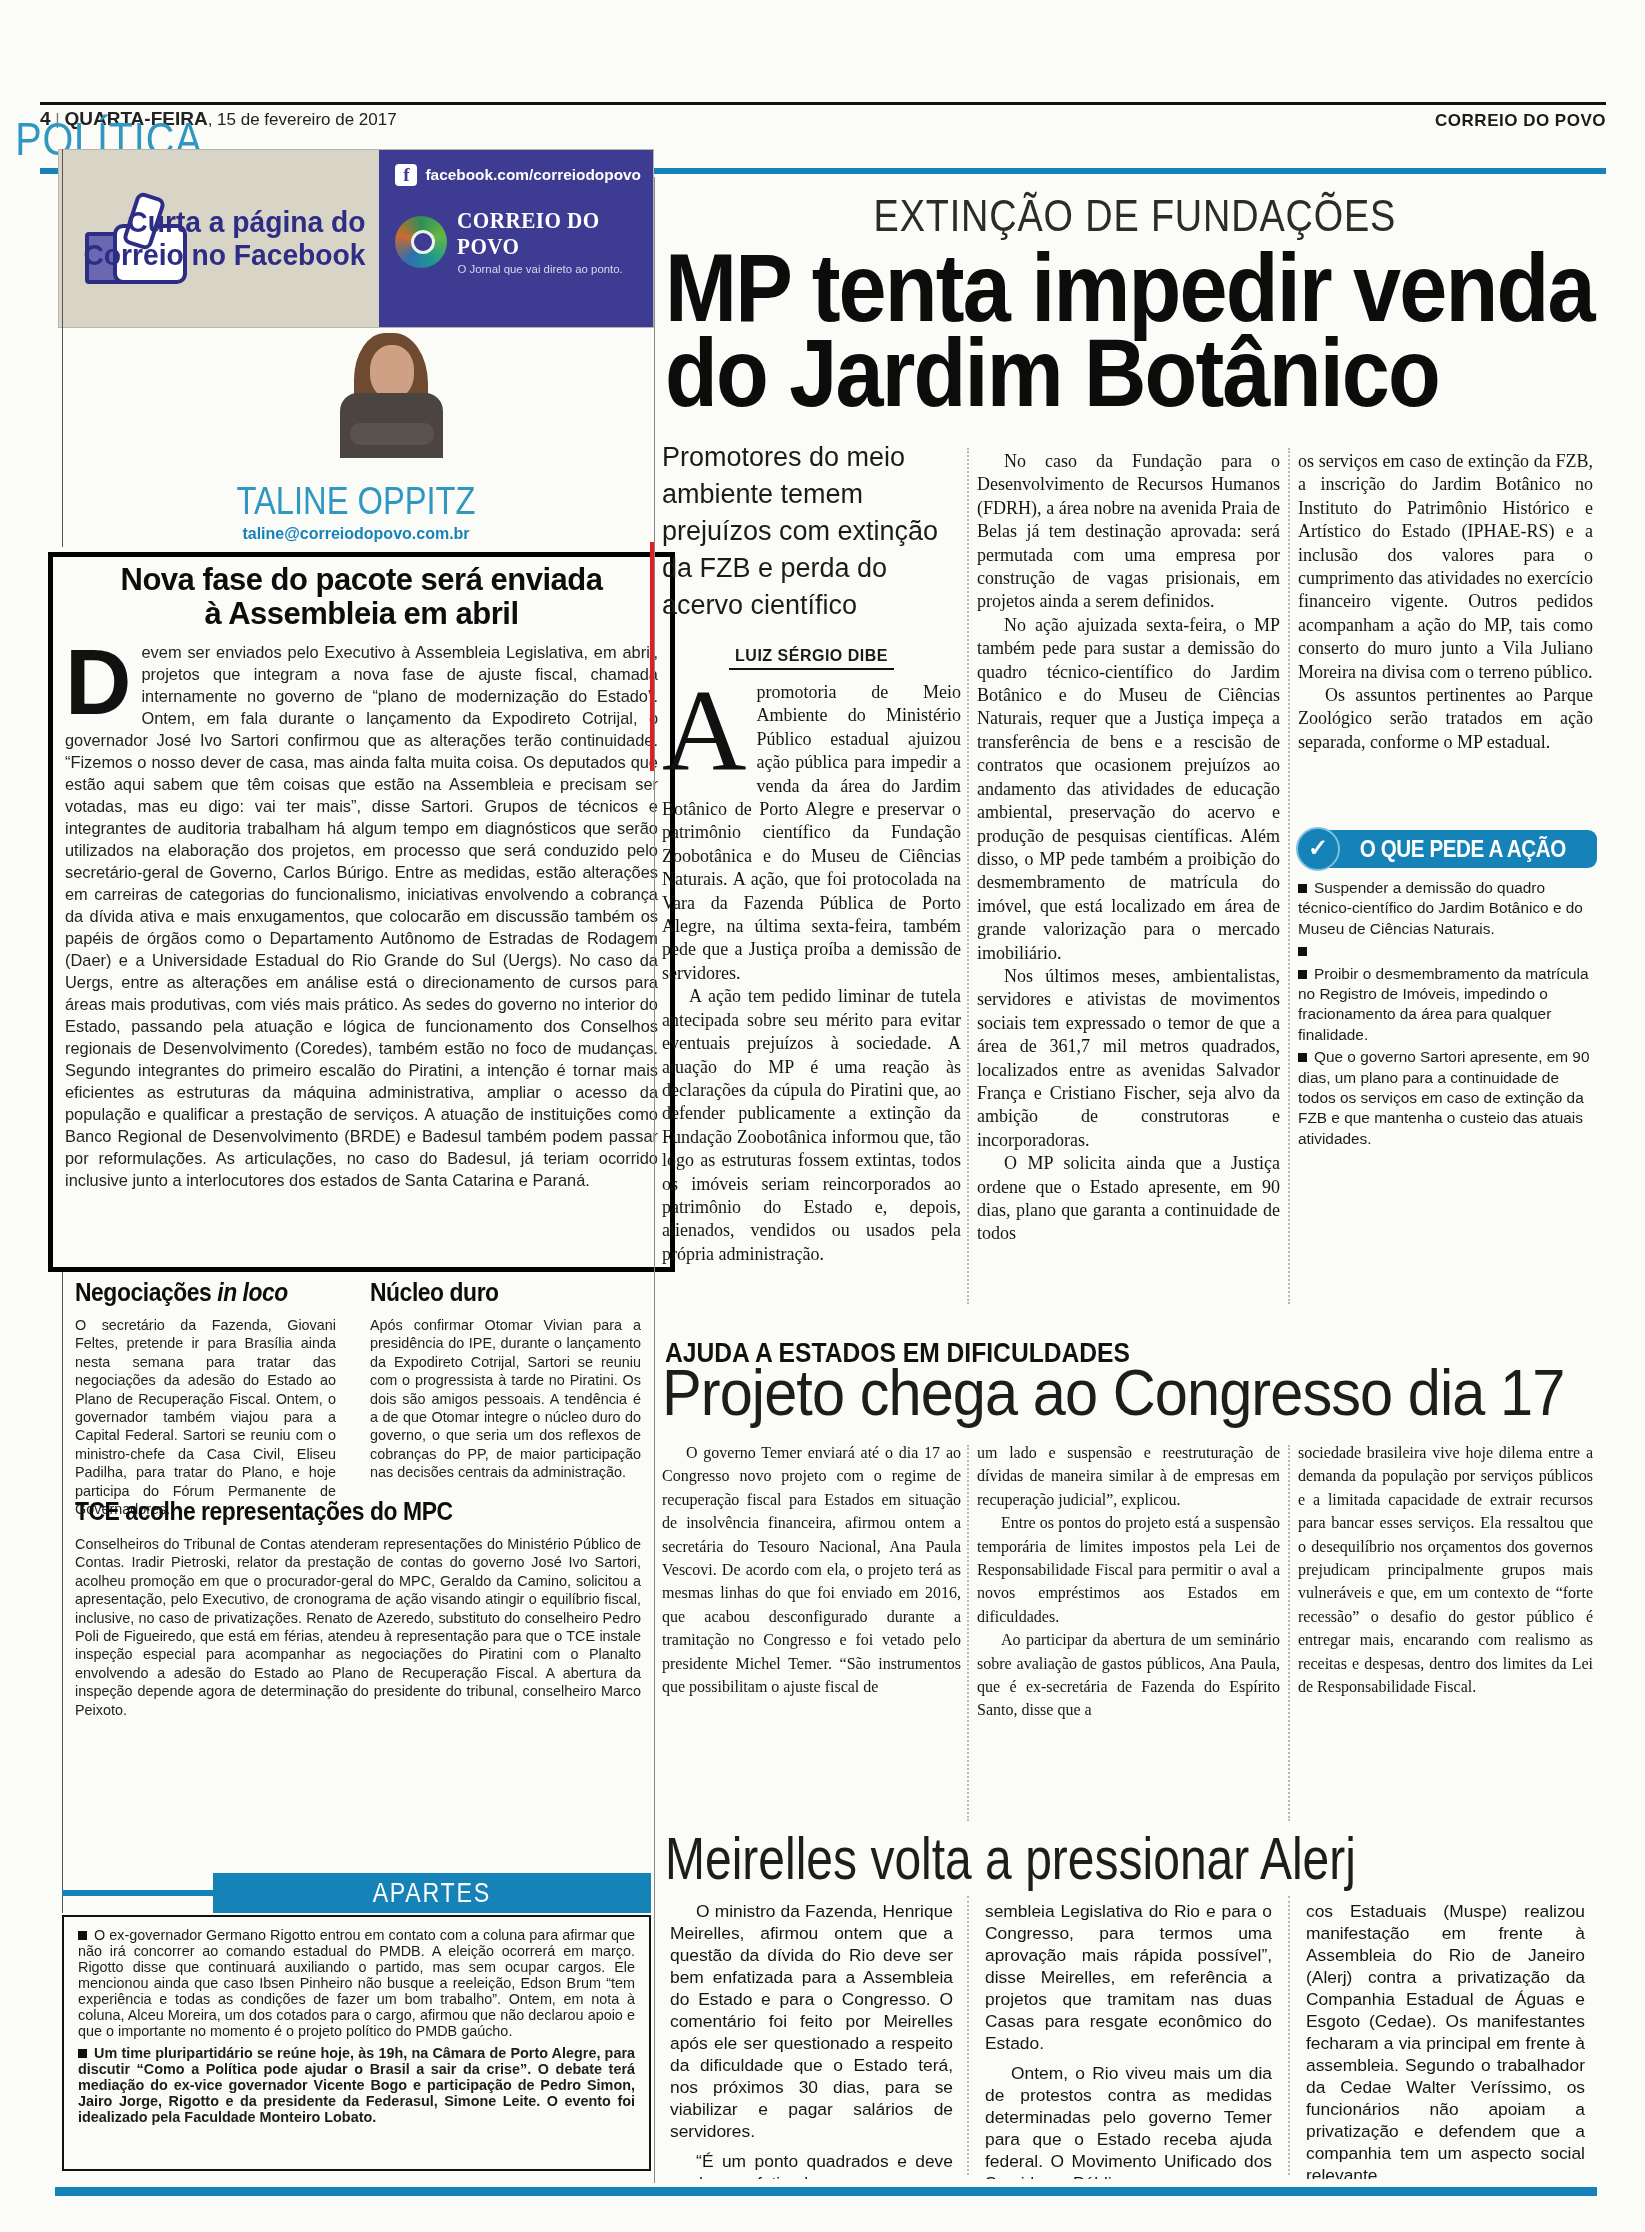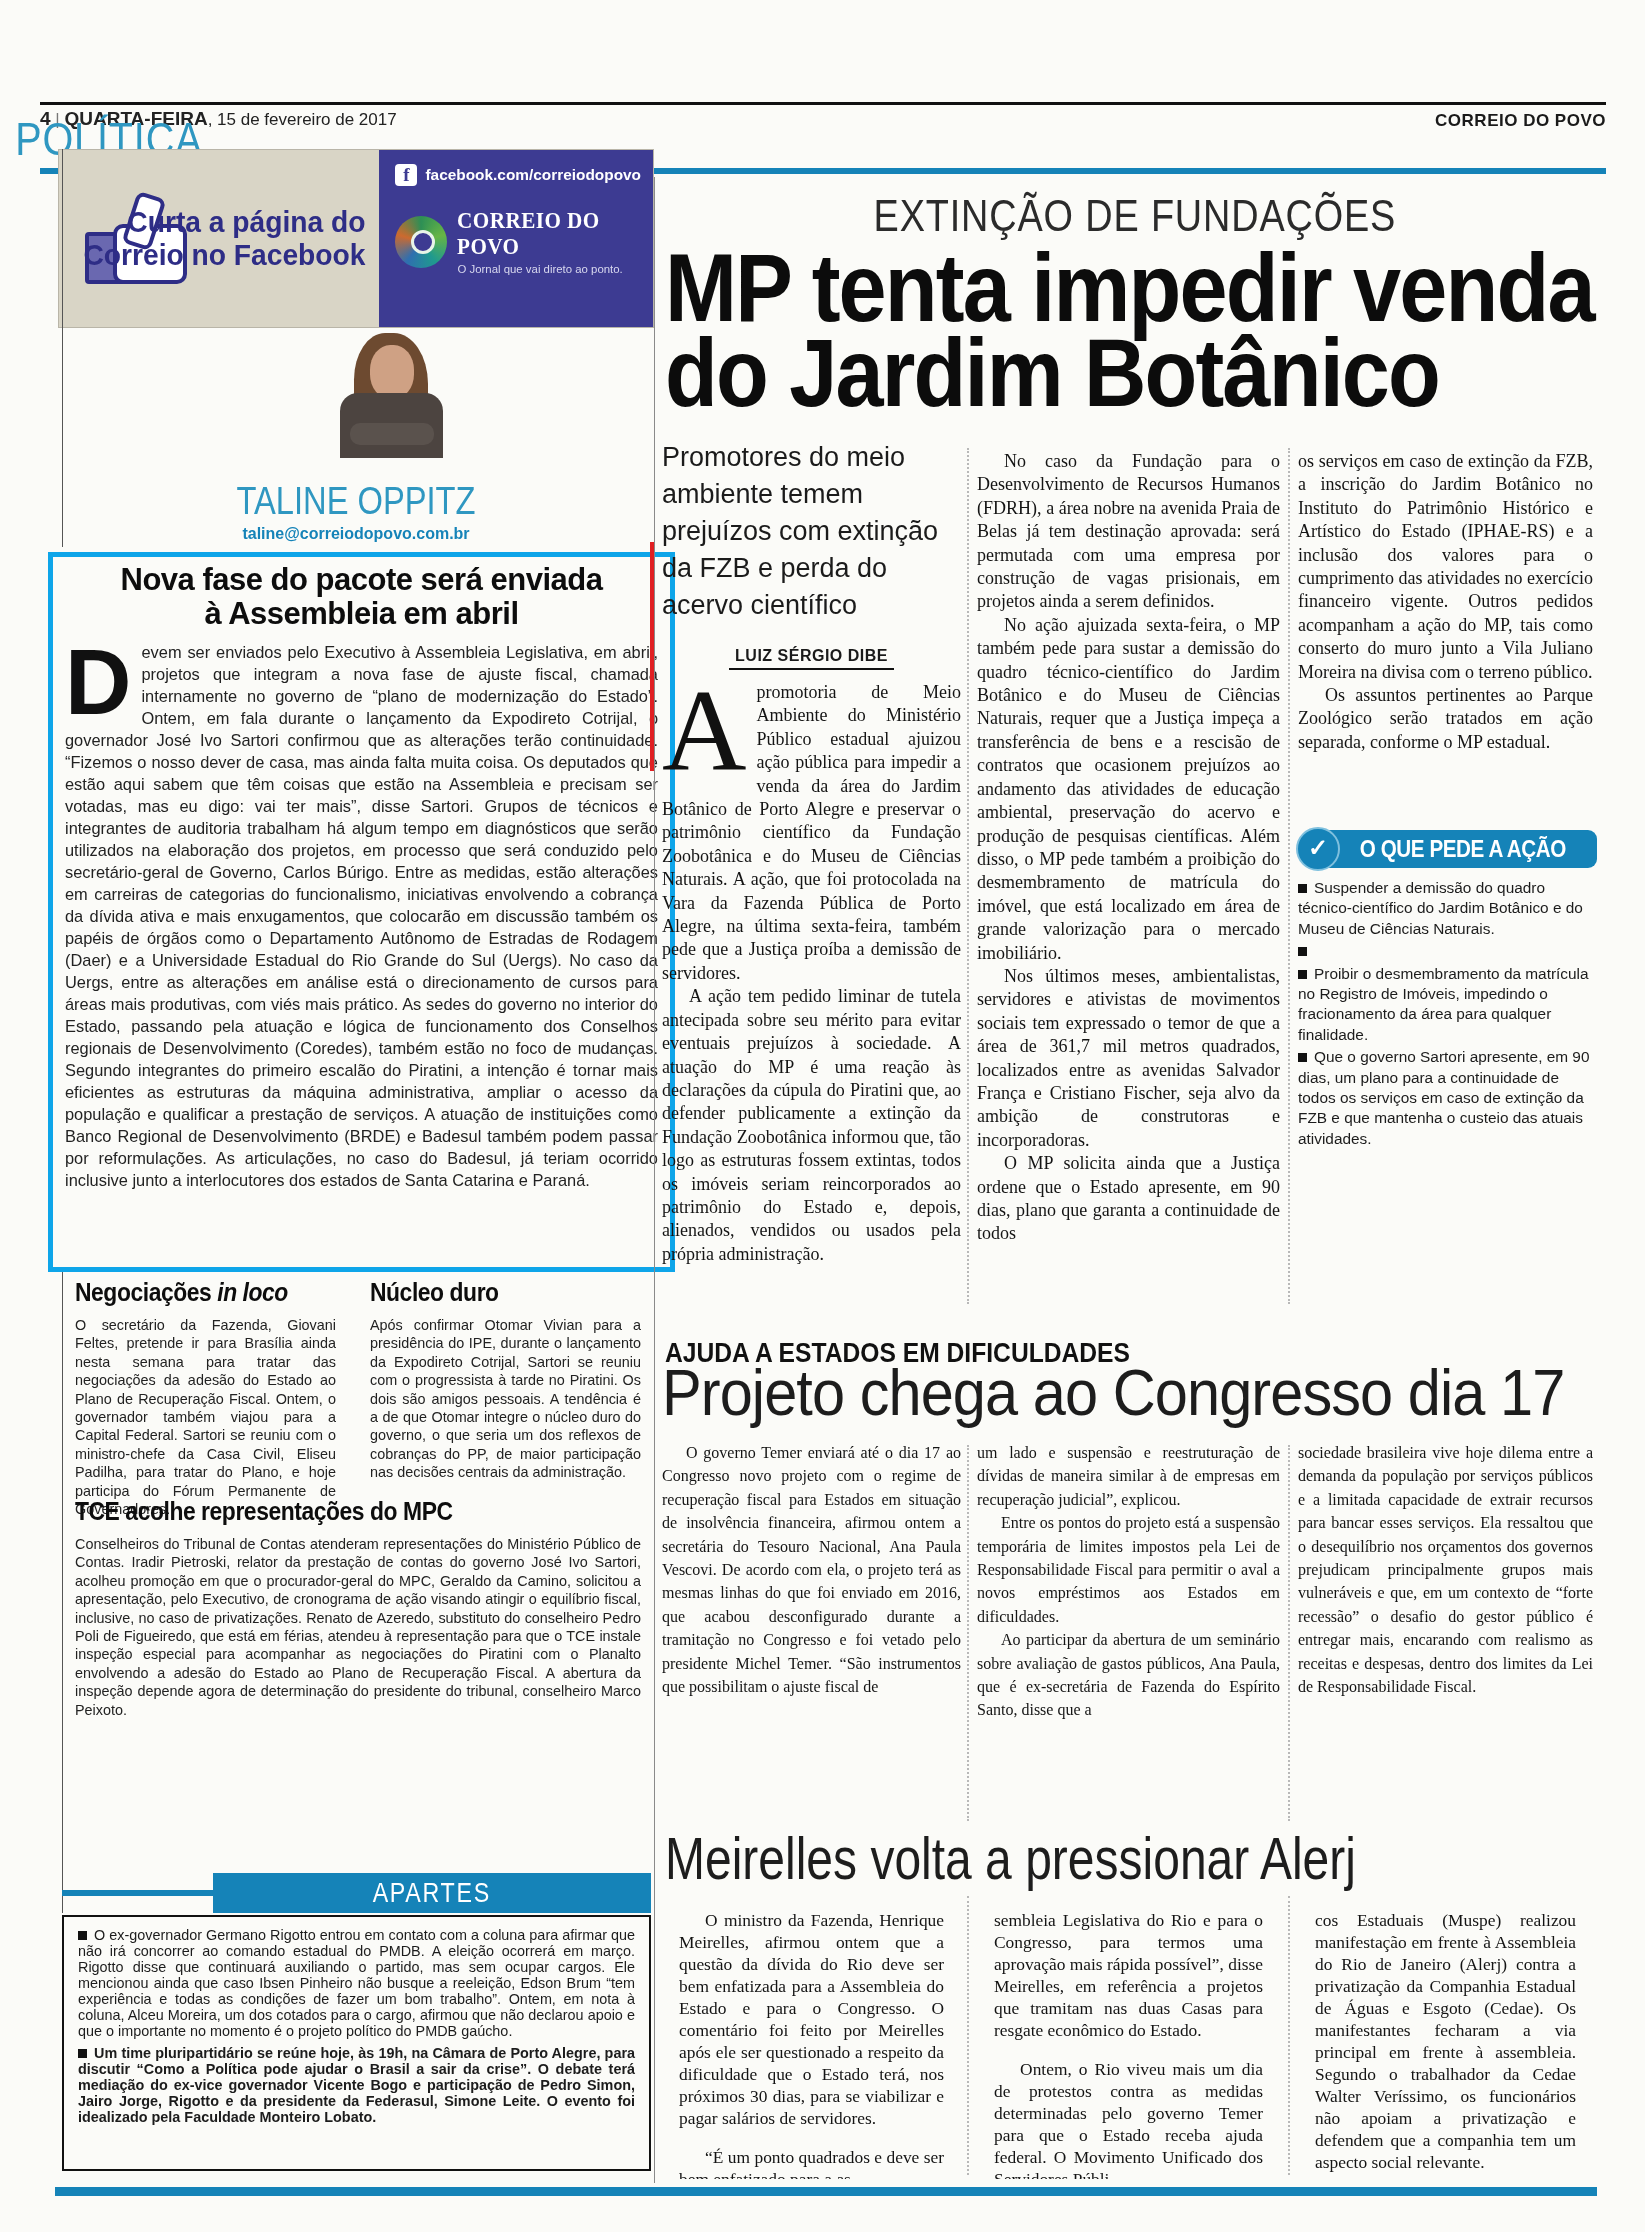--- a/index.html
+++ b/index.html
@@ -38,21 +38,21 @@
   #fb-tag{font-size:11.4px;margin-top:3px;color:#d8d8ef;}
   
   #photo{left:326px;top:331px;width:127px;height:127px;overflow:hidden;}
   #photo .hair{position:absolute;left:28px;top:2px;width:74px;height:111px;background:#6d4a30;border-radius:42% 46% 40% 40%;}
   #photo .face{position:absolute;left:44px;top:14px;width:44px;height:54px;background:#cfa184;border-radius:46%;}
   #photo .body{position:absolute;left:14px;top:62px;width:103px;height:66px;background:#4c4440;border-radius:18px 18px 0 0;}
   #photo .arms{position:absolute;left:24px;top:92px;width:84px;height:22px;background:#5a524d;border-radius:10px;}
   #col-name{left:58px;top:480px;width:596px;text-align:center;font-size:38px;color:#2f97c1;}
   #col-email{left:58px;top:525px;width:596px;text-align:center;font-size:16px;font-weight:bold;color:#1583b8;}
   
-  #red-box{left:48px;top:552px;width:593px;height:698px;border:5px solid #0ea5e9;box-sizing:content-box;
+  #red-box{left:48px;top:552px;width:593px;height:698px;border:5px solid #000000;box-sizing:content-box;
            padding:6px 12px;background:#fbfbf8;}
   #red-hl{font-weight:bold;font-size:31px;line-height:1.1;text-align:center;color:#0d0d0d;letter-spacing:-0.5px;}
   #red-body{margin-top:10px;font-size:16.4px;line-height:22px;text-align:justify;color:#222;height:609px;overflow:hidden;}
   #red-drop{float:left;font-size:92px;line-height:74px;font-weight:bold;margin:4px 10px 0 0;color:#111;}
   
   .brief-title{font-weight:bold;font-size:26px;color:#0d0d0d;letter-spacing:-0.5px;}
   .brief-body{margin-top:8px;font-size:14.4px;line-height:18.4px;text-align:justify;color:#222;}
   #brief-left{left:75px;top:1277px;width:261px;height:299px;overflow:hidden;}
   #brief-right{left:370px;top:1277px;width:271px;height:299px;overflow:hidden;}
   #tce{left:75px;top:1496px;width:566px;height:269px;overflow:hidden;}
@@ -96,21 +96,21 @@
   .cg-col{font-size:16px;line-height:23.4px;}
   .cg-col p{margin:0;text-align:justify;text-indent:1.5em;color:#141414;font-family:"Liberation Serif",serif;}
   .cg-col p.ni{text-indent:0;}
   #cg-c1{left:662px;top:1441px;width:299px;height:383px;overflow:hidden;}
   #cg-c2{left:977px;top:1441px;width:303px;height:383px;overflow:hidden;}
   #cg-c3{left:1298px;top:1441px;width:295px;height:383px;overflow:hidden;}
   
   #me-hl{left:665px;top:1829px;width:935px;font-size:60px;line-height:60px;color:#1d1d1d;}
   #me-hl span{display:inline-block;transform:scaleX(.8);transform-origin:left;white-space:nowrap;}
   .me-col{font-size:17.4px;line-height:22px;}
-  .me-col p{margin:17px;text-align:justify;text-indent:1.5em;color:#141414;font-family:Liberation Serif, serif;}
+  .me-col p{margin:8px;text-align:justify;text-indent:1.5em;color:#141414;font-family:Liberation Sans, sans-serif;}
   .me-col p.ni{text-indent:0;}
   #me-c1{left:662px;top:1892px;width:299px;height:287px;overflow:hidden;}
   #me-c2{left:977px;top:1892px;width:303px;height:287px;overflow:hidden;}
   #me-c3{left:1298px;top:1892px;width:295px;height:287px;overflow:hidden;}
   #bottom-bar{left:55px;top:2187px;width:1542px;height:9px;}
   i.inl{font-style:italic;}
 </style>
 </head>
 <body>
 

